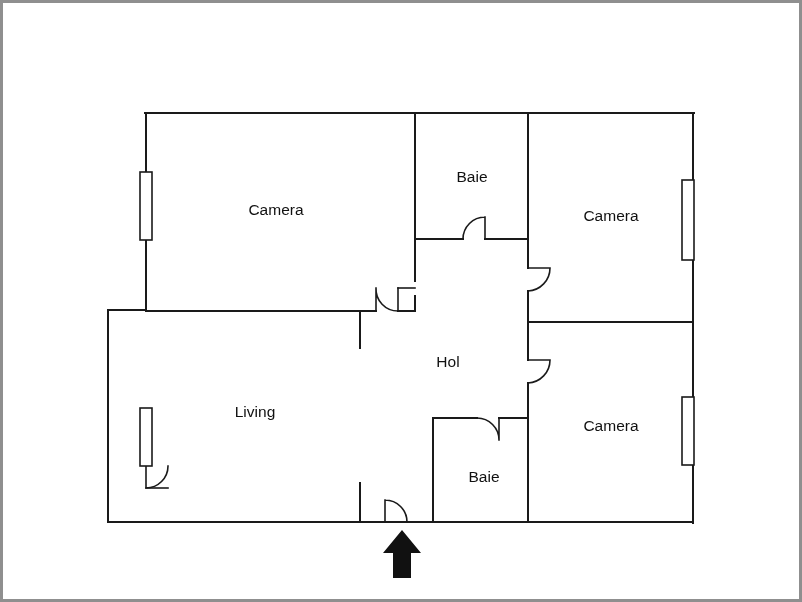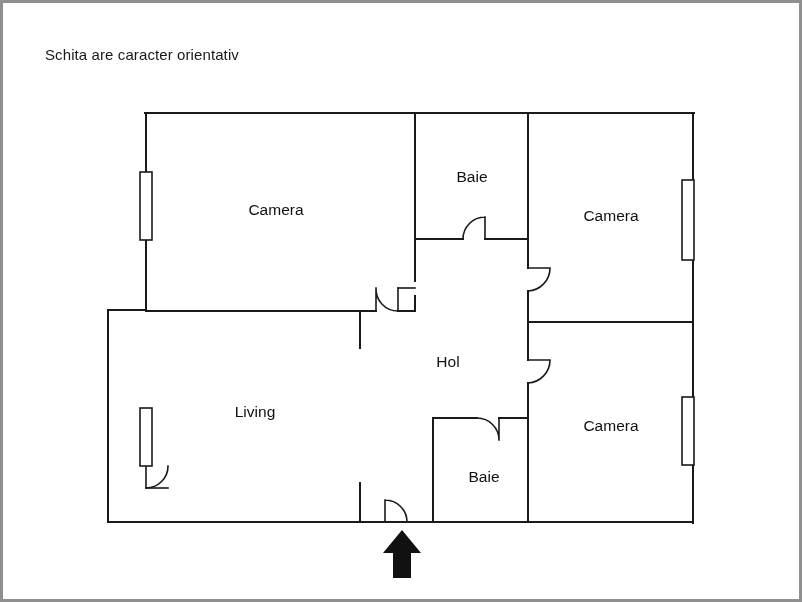--- a/index.html
+++ b/index.html
@@ -51,21 +51,20 @@
     text-anchor: middle;
   }
 </style>
 </head>
 <body>
 
 <div id="page">
 
   <div id="frame-border"></div>
 
-  <div id="plan-title">Schita are caracter orientativ</div>
 
   <svg id="floorplan-svg" width="802" height="602" viewBox="0 0 802 602">
 
     <g stroke="#1a1a1a" stroke-width="2" fill="none" stroke-linecap="square">
 
       <line x1="145" y1="113" x2="694" y2="113"></line>
 
       <line x1="693" y1="113" x2="693" y2="523"></line>
 
       <line x1="108" y1="522" x2="693" y2="522"></line>

